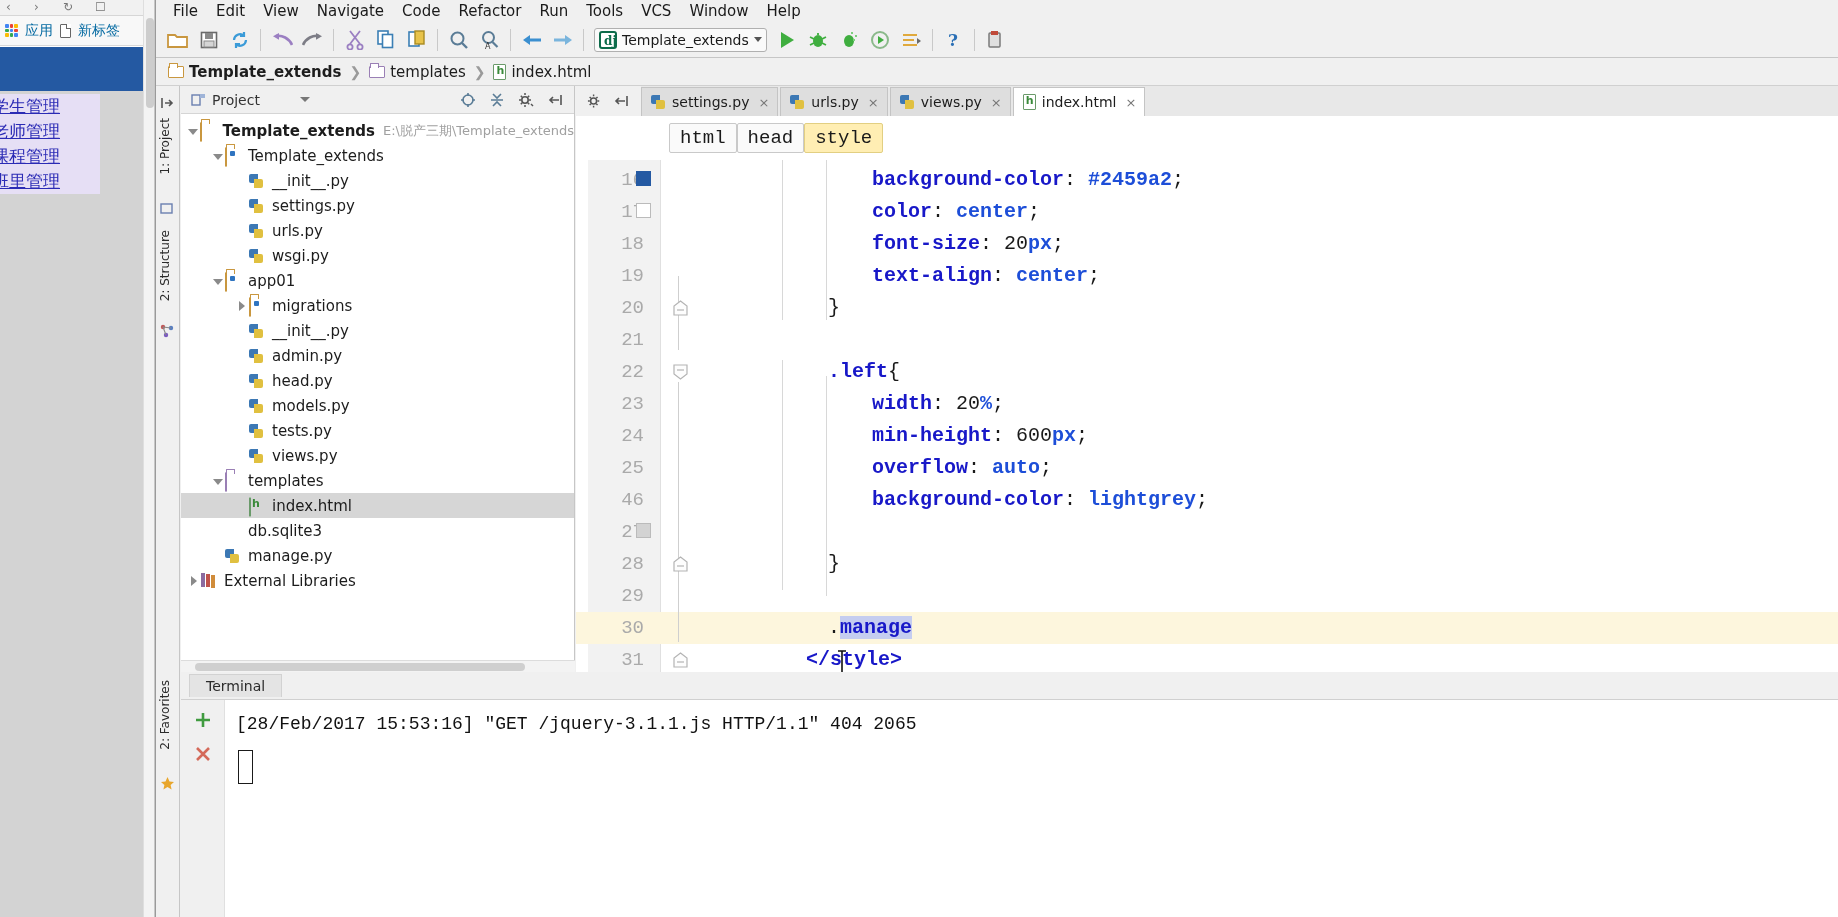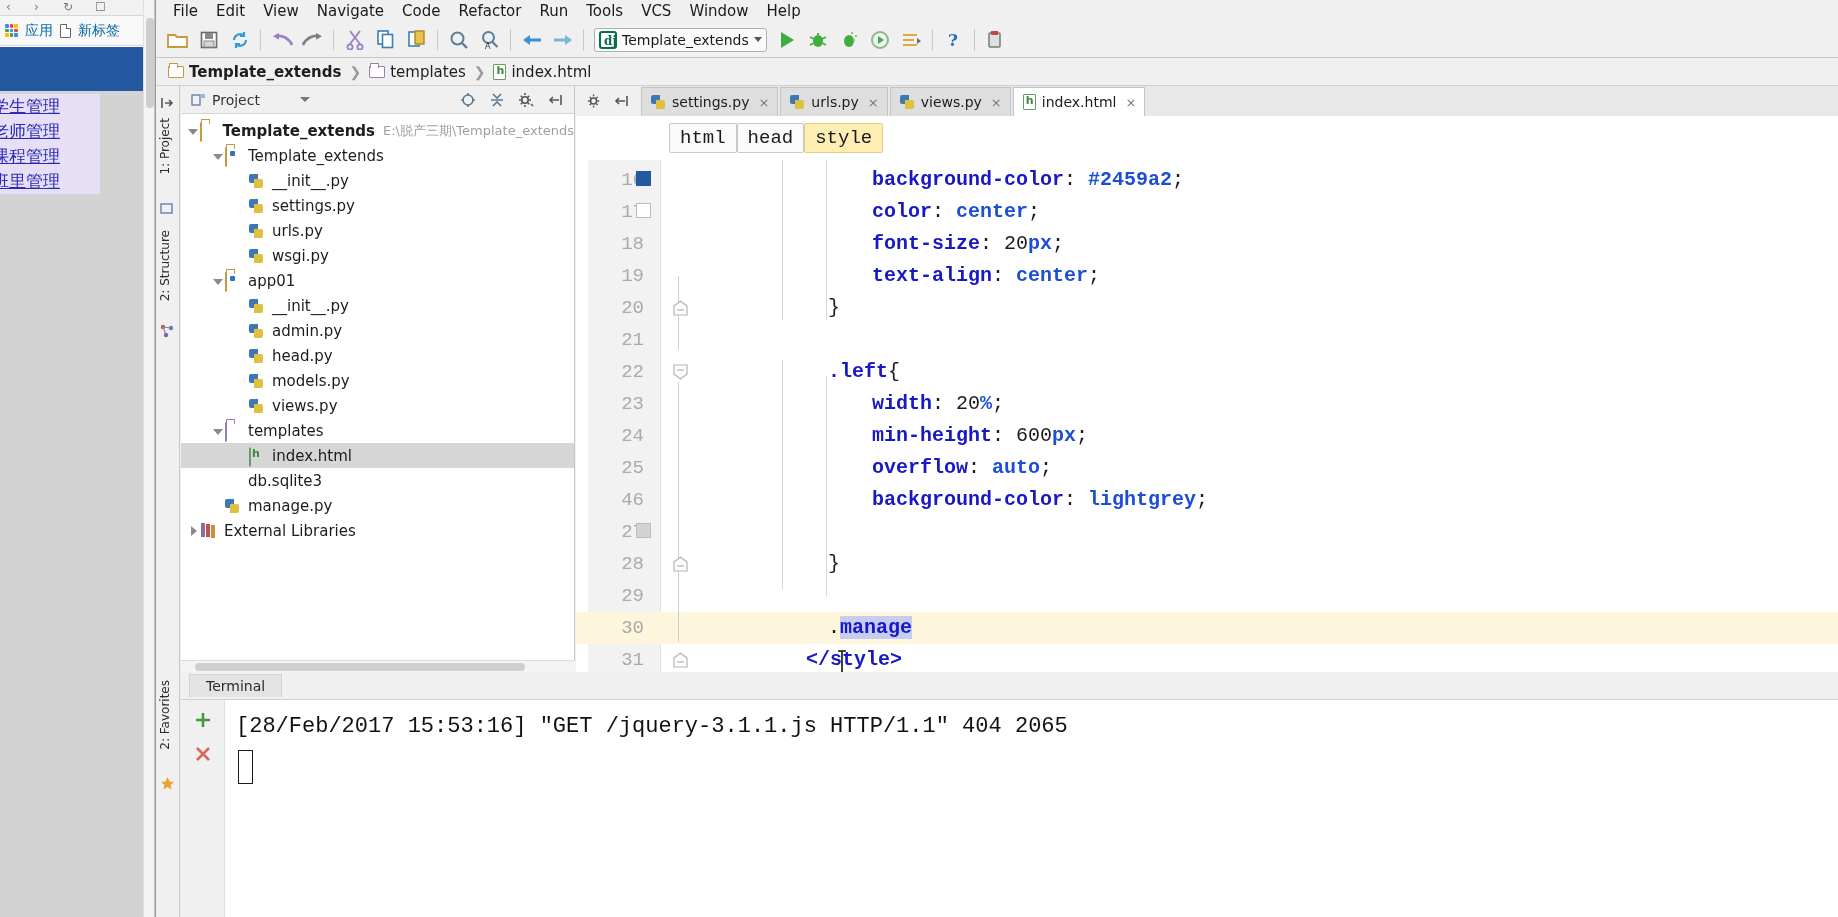--- a/index.html
+++ b/index.html
@@ -136,21 +136,21 @@
   .caret-ibeam { position:absolute; width:2px; height:24px; background:#111; }
 
   
   .termstrip { position:absolute; left:0; top:672px; width:24px; height:245px; background:#f0f0f0; border-right:1px solid #c6c6c6; }
   .termpanel { position:absolute; left:25px; top:672px; width:1658px; height:245px; background:#ffffff; }
   .term-tabbar { height:28px; background:#f0f0f0; border-bottom:1px solid #d0d0d0; display:flex; align-items:center; padding-left:8px; }
   .term-tab { font-size:14px; color:#2b2b2b; font-family:"DejaVu Sans", sans-serif; padding:3px 16px; background:#e4e4e4; border:1px solid #d2d2d2; border-bottom:none; }
   .term-body { position:relative; height:217px; background:#ffffff; }
   .term-side { position:absolute; left:0; top:0; width:44px; height:217px; background:#f0f0f0; border-right:1px solid #e0e0e0;
                display:flex; flex-direction:column; align-items:center; padding-top:10px; gap:14px; }
-  .term-out { position:absolute; left:55px; top:14px; font-size:22px; color:#111; font-family:"Liberation Mono", monospace; white-space:pre; }
+  .term-out { position:absolute; left:55px; top:14px; font-size:18px; color:#111; font-family:"Liberation Mono", monospace; white-space:pre; }
   .term-cursor { position:absolute; left:57px; top:50px; width:15px; height:34px; border:1.6px solid #1a1a1a; }
 
   
   svg { display:block; }
 </style>
 </head>
 <body>
 
 <div id="root">
 
@@ -459,20 +459,26 @@
             <span class="t-label">wsgi.py</span>
           </div>
           <div class="trow">
             <span style="display:inline-block;width:30px"></span>
             <span class="t-arrow down"></span>
             <span class="t-ico"><span class="ico-folder src"></span></span>
             <span class="t-label">app01</span>
           </div>
           <div class="trow">
             <span style="display:inline-block;width:54px"></span>
+            <span class="t-arrow right"></span>
+            <span class="t-ico"><span class="ico-folder src"></span></span>
+            <span class="t-label">migrations</span>
+          </div>
+          <div class="trow">
+            <span style="display:inline-block;width:54px"></span>
             <span class="t-arrow"></span>
             <span class="t-ico"><span class="ico-py"></span></span>
             <span class="t-label">__init__.py</span>
           </div>
           <div class="trow">
             <span style="display:inline-block;width:54px"></span>
             <span class="t-arrow"></span>
             <span class="t-ico"><span class="ico-py"></span></span>
             <span class="t-label">admin.py</span>
           </div>
@@ -480,20 +486,26 @@
             <span style="display:inline-block;width:54px"></span>
             <span class="t-arrow"></span>
             <span class="t-ico"><span class="ico-py"></span></span>
             <span class="t-label">head.py</span>
           </div>
           <div class="trow">
             <span style="display:inline-block;width:54px"></span>
             <span class="t-arrow"></span>
             <span class="t-ico"><span class="ico-py"></span></span>
             <span class="t-label">models.py</span>
+          </div>
+          <div class="trow">
+            <span style="display:inline-block;width:54px"></span>
+            <span class="t-arrow"></span>
+            <span class="t-ico"><span class="ico-py"></span></span>
+            <span class="t-label">tests.py</span>
           </div>
           <div class="trow">
             <span style="display:inline-block;width:54px"></span>
             <span class="t-arrow"></span>
             <span class="t-ico"><span class="ico-py"></span></span>
             <span class="t-label">views.py</span>
           </div>
           <div class="trow">
             <span style="display:inline-block;width:30px"></span>
             <span class="t-arrow down"></span>

